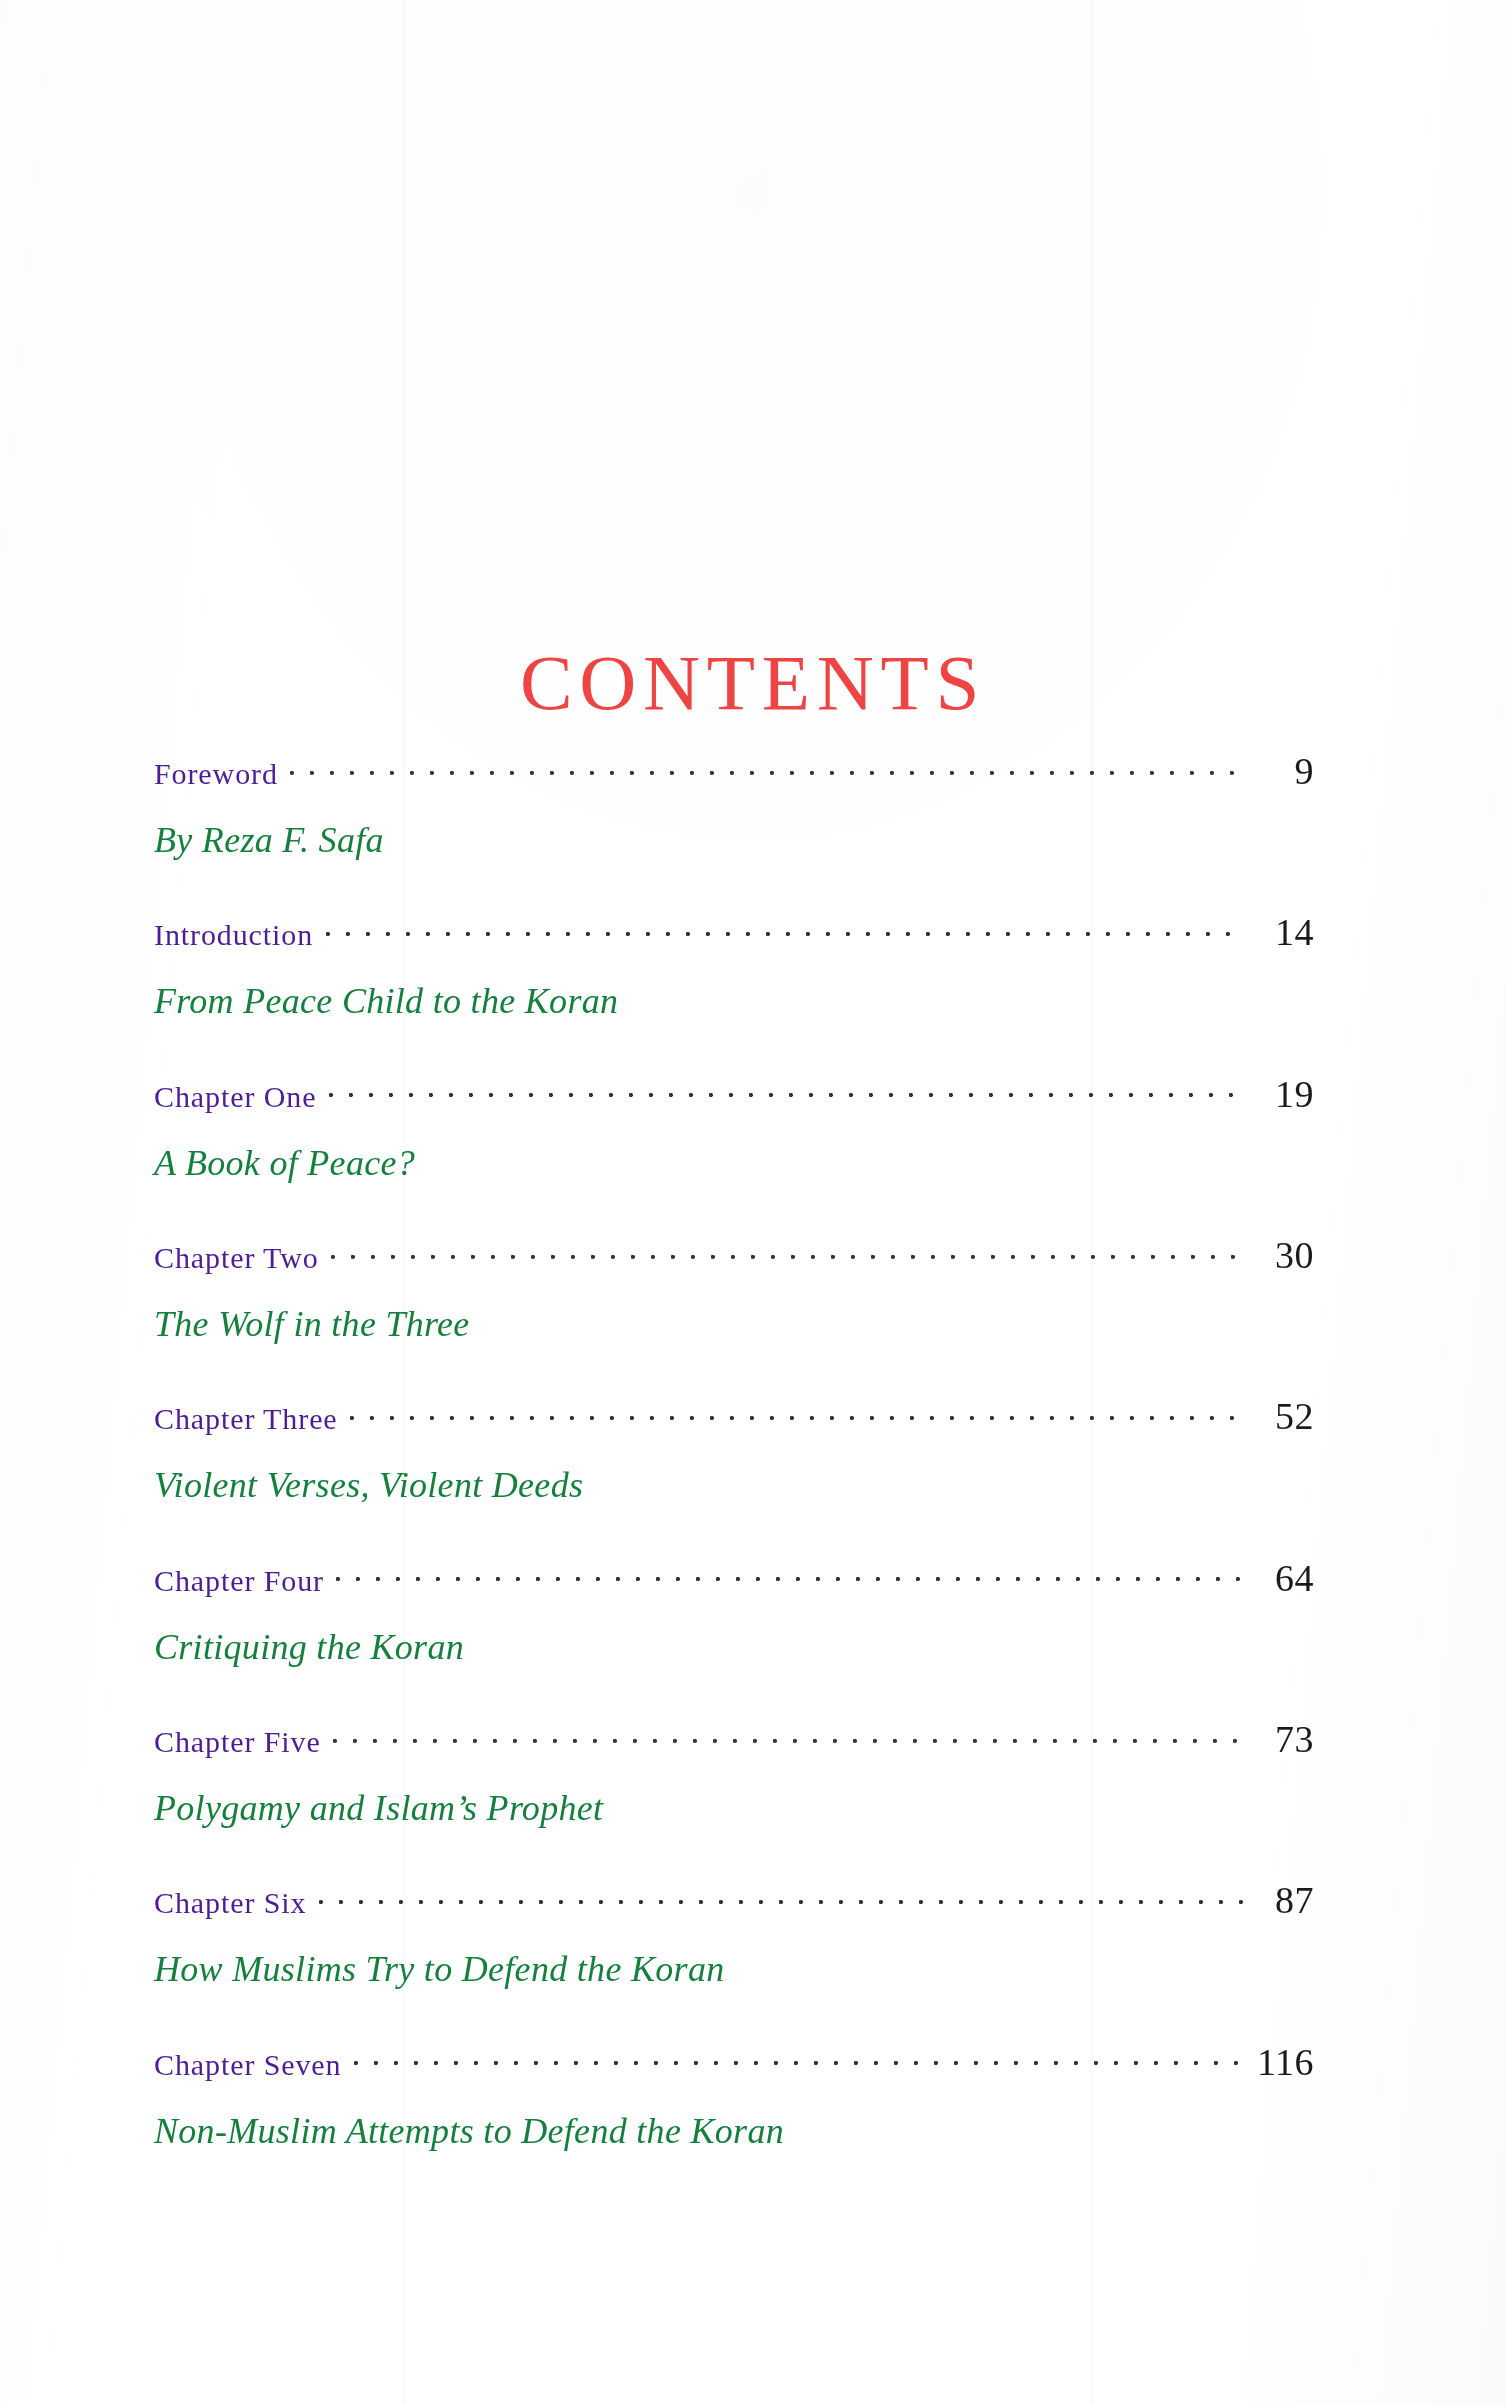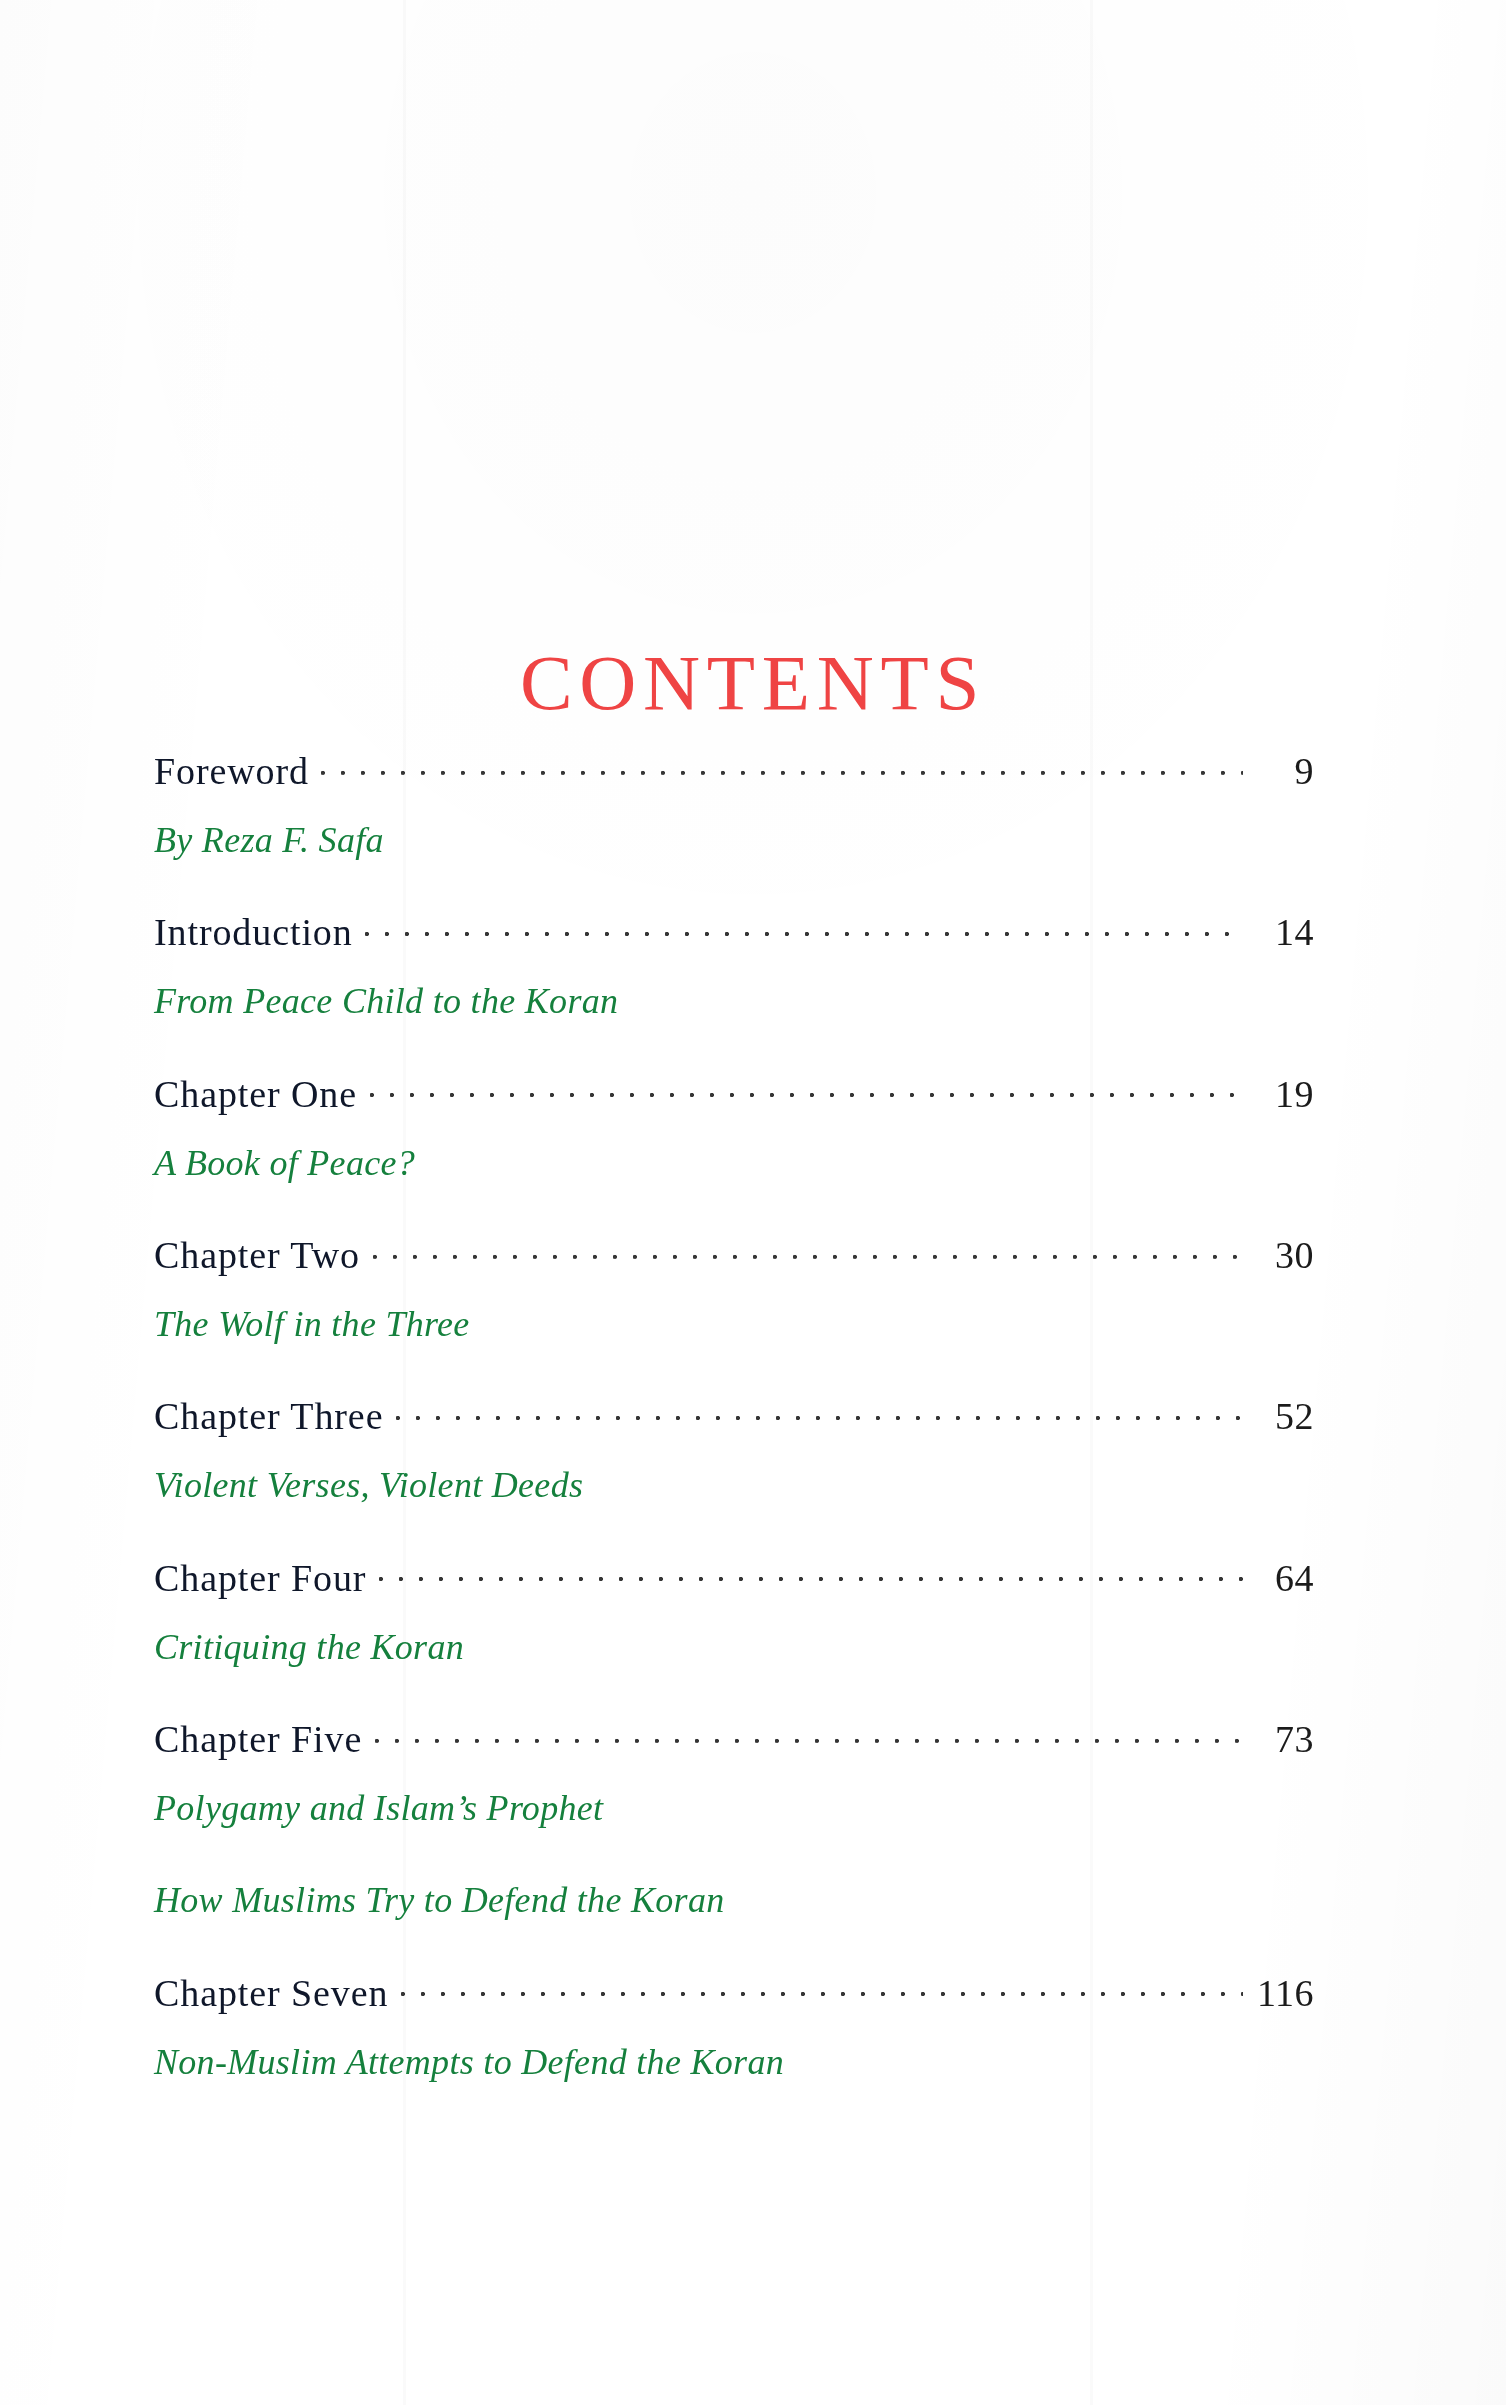--- a/index.html
+++ b/index.html
@@ -76,24 +76,24 @@
     margin-bottom: 0;
   }
 
   .entry-line {
     display: flex;
     align-items: baseline;
     width: 100%;
   }
 
   .entry-title {
-    font-size: 38px;
+    font-size: 30px;
     line-height: 1.08;
     letter-spacing: 0.9px;
-    color: #0f172a;
+    color: #4c1d95;
     white-space: nowrap;
     flex: 0 0 auto;
   }
 
   .leader {
     flex: 1 1 auto;
     position: relative;
     height: 1em;
     margin: 0 7.7px 0 11.5px;
     overflow: hidden;
@@ -195,20 +195,25 @@
       </div>
       <div class="toc-entry">
         <div class="entry-line">
           <span class="entry-title">Chapter Five</span>
           <span class="leader"></span>
           <span class="entry-page">73</span>
         </div>
         <div class="entry-sub">Polygamy and Islam’s Prophet</div>
       </div>
       <div class="toc-entry">
+        <div class="entry-line">
+          <span class="entry-title">Chapter Six</span>
+          <span class="leader"></span>
+          <span class="entry-page">87</span>
+        </div>
         <div class="entry-sub">How Muslims Try to Defend the Koran</div>
       </div>
       <div class="toc-entry">
         <div class="entry-line">
           <span class="entry-title">Chapter Seven</span>
           <span class="leader"></span>
           <span class="entry-page">116</span>
         </div>
         <div class="entry-sub">Non-Muslim Attempts to Defend the Koran</div>
       </div>

